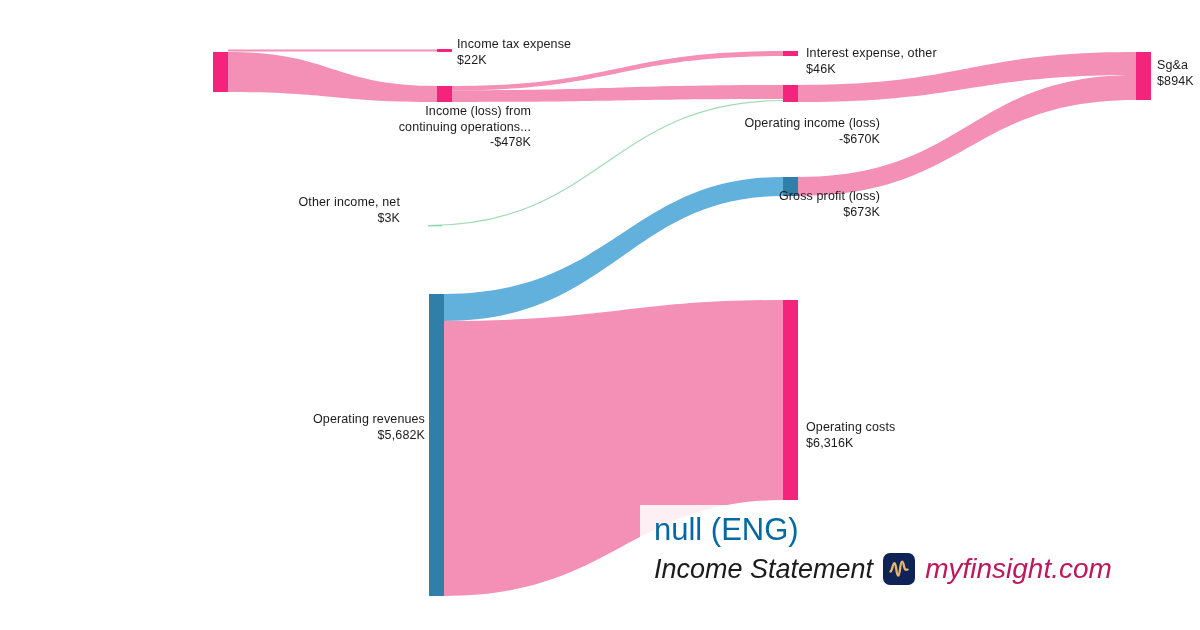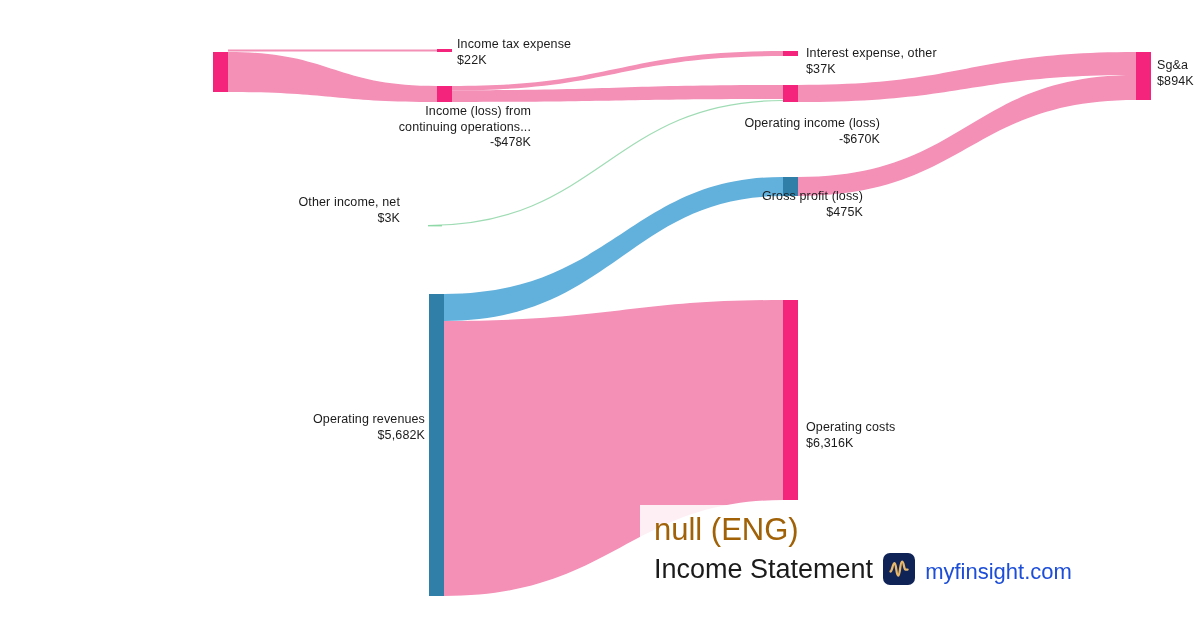--- a/index.html
+++ b/index.html
@@ -52,29 +52,30 @@
     width: 470px;
     height: 105px;
     background: rgba(255,255,255,0.86);
     padding: 6px 10px 6px 14px;
     box-sizing: border-box;
   }
   #watermark .wm-title {
     font-family: "Liberation Sans", sans-serif;
     font-size: 31px;
     line-height: 38px;
-    color: #a16207;
+    color: #0369a1;
     font-weight: 400;
     white-space: nowrap;
   }
   #watermark .wm-row {
     display: flex;
-    align-items: flex-end;
+    align-items: center;
     gap: 10px;
     margin-top: 4px;
+    font-style: italic;
   }
   #watermark .wm-subtitle {
     font-family: "Liberation Sans", sans-serif;
     font-size: 27px;
     line-height: 32px;
     color: #1b1b1b;
     font-weight: 400;
     white-space: nowrap;
   }
   #watermark .wm-logo {
@@ -82,23 +83,23 @@
     height: 32px;
     border-radius: 7px;
     background: #0f2357;
     display: inline-flex;
     align-items: center;
     justify-content: center;
     flex: 0 0 auto;
   }
   #watermark .wm-domain {
     font-family: "Liberation Sans", sans-serif;
-    font-size: 22px;
+    font-size: 28px;
     line-height: 26px;
-    color: #1d4ed8;
+    color: #be185d;
     white-space: nowrap;
   }
 </style>
 </head>
 <body>
 
 <div id="sankey-root">
 
   <svg class="sankey-svg" viewBox="0 0 1200 630" xmlns="http://www.w3.org/2000/svg">
 
@@ -151,36 +152,36 @@
   </div>
 
   <div class="node-label label-center-align" style="left:351px; top:104px; width:180px;">
     <span class="lbl-name">Income (loss) from</span>
     <span class="lbl-name">continuing operations...</span>
     <span class="lbl-value">-$478K</span>
   </div>
 
   <div class="node-label label-left-align" style="left:806px; top:32px; width:220px;">
     <span class="lbl-name">Interest expense, other</span>
-    <span class="lbl-value">$37K</span>
+    <span class="lbl-value">$46K</span>
   </div>
 
   <div class="node-label label-center-align" style="left:700px; top:116px; width:180px;">
     <span class="lbl-name">Operating income (loss)</span>
     <span class="lbl-value">-$670K</span>
   </div>
 
   <div class="node-label label-right-align" style="right:800px; top:195px; width:180px;">
     <span class="lbl-name">Other income, net</span>
     <span class="lbl-value">$3K</span>
   </div>
 
-  <div class="node-label label-center-align" style="left:683px; top:189px; width:180px;">
+  <div class="node-label label-center-align" style="left:700px; top:189px; width:180px;">
     <span class="lbl-name">Gross profit (loss)</span>
-    <span class="lbl-value">$475K</span>
+    <span class="lbl-value">$673K</span>
   </div>
 
   <div class="node-label label-left-align" style="left:1157px; top:44px; width:120px;">
     <span class="lbl-name">Sg&amp;a</span>
     <span class="lbl-value">$894K</span>
   </div>
 
   <div class="node-label label-right-align" style="right:775px; top:412px; width:200px;">
     <span class="lbl-name">Operating revenues</span>
     <span class="lbl-value">$5,682K</span>

